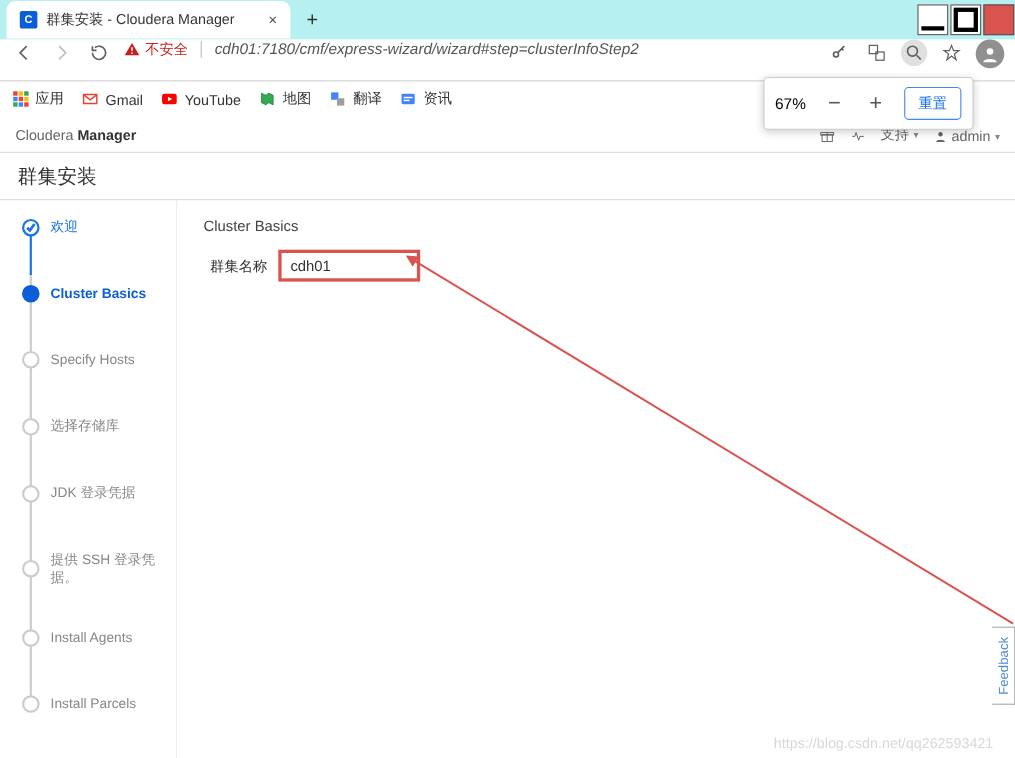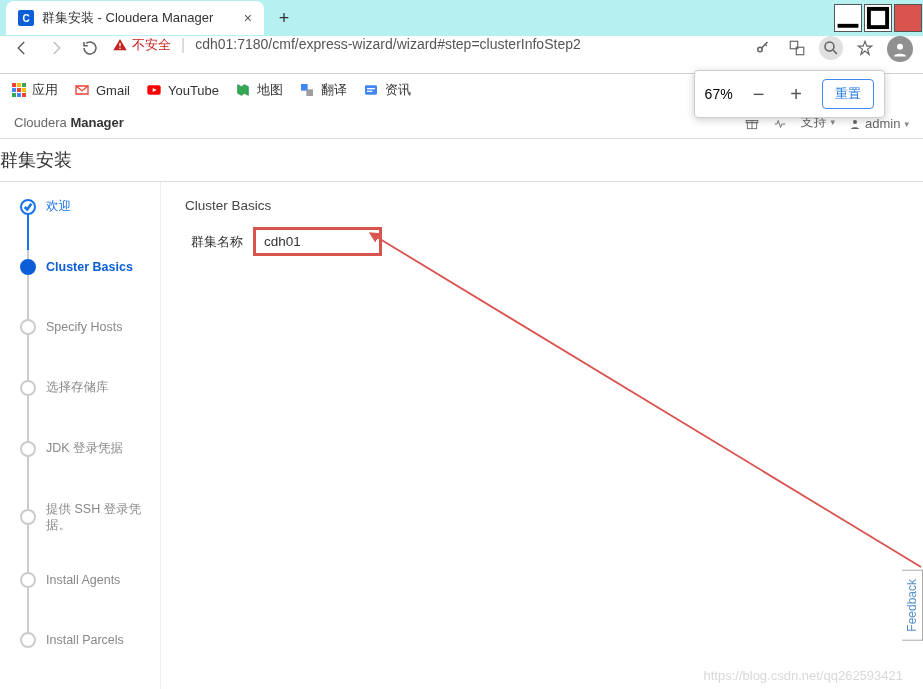--- a/index.html
+++ b/index.html
@@ -14,21 +14,21 @@
     .new-tab { width: 28px; height: 28px; display: inline-flex; align-items: center; justify-content: center; color: #333; font-size: 18px; margin-left: 6px; cursor: pointer; }
     .window-controls { margin-left: auto; display: flex; }
     .wc-btn { width: 28px; height: 28px; display: inline-flex; align-items: center; justify-content: center; border: 1px solid #555; margin: 3px 1px; font-size: 13px; background: #fff; }
     .wc-close { background: #d9534f; color: #000; }
 
     
     .url-bar { display: flex; align-items: flex-start; height: 38px; padding: 0 10px; border-bottom: 1px solid #d0d0d0; background: #fff; gap: 10px; }
     .nav-icon, .tool-icon { color: #606060; display: inline-flex; align-items: center; justify-content: center; width: 24px; height: 24px; }
     .nav-icon svg, .tool-icon svg { width: 18px; height: 18px; }
     .url-insecure { color: #c5221f; font-size: 13px; display: inline-flex; align-items: center; gap: 4px; }
-    .url-text { color: #555; font-size: 14px; flex: 1; }
+    .url-text { color: #555; font-size: 14px; flex: 1; font-style: italic; }
     .tool-icon.zoom { background: #e0e0e0; border-radius: 50%; }
     .profile-icon { background: #909090; color: #fff; border-radius: 50%; width: 26px; height: 26px; }
 
     
     .bookmarks { display: flex; align-items: center; height: 32px; padding: 0 12px; font-size: 13px; gap: 16px; position: relative; }
     .bm-item { display: inline-flex; align-items: center; gap: 6px; color: #333; cursor: pointer; }
     .apps-icon { display: inline-grid; grid-template-columns: repeat(3,4px); grid-template-rows: repeat(3,4px); gap: 1px; }
     .apps-icon span { background-color: var(--c); }
 
     
@@ -38,21 +38,21 @@
 
     
     .app-header { display: flex; align-items: center; height: 33px; padding: 0 14px; border-bottom: 1px solid #ddd; font-size: 13px; color: #444; }
     .app-brand { color: #666; }
     .app-brand b { color: #333; font-weight: bold; }
     .header-right { margin-left: auto; display: flex; align-items: flex-end; gap: 14px; color: #666; }
     .header-right .hitem { display: inline-flex; align-items: center; gap: 4px; cursor: pointer; }
     .caret { font-size: 9px; color: #888; }
 
     
-    .page-title { font-size: 18px; padding: 9px 0; border-bottom: 1px solid #ddd; color: #333; }
+    .page-title { font-size: 18px; padding: 9px 16px; border-bottom: 1px solid #ddd; color: #333; }
 
     
     .main { display: flex; }
     .wizard-steps { width: 160px; padding: 16px 10px 16px 20px; position: relative; }
     .step { display: flex; align-items: center; font-size: 12.5px; color: #888; margin-bottom: 44px; position: relative; cursor: pointer; }
     .step-bullet { width: 16px; height: 16px; border-radius: 50%; border: 2px solid #ccc; margin-right: 10px; flex-shrink: 0; display: inline-flex; align-items: center; justify-content: center; background: #fff; position: relative; z-index: 2; }
     .step.completed .step-bullet { border-color: #1a73e8; }
     .step.completed .step-bullet svg { width: 10px; height: 10px; stroke: #1a73e8; stroke-width: 3; fill: none; }
     .step.completed { color: #1a73e8; }
     .step.active .step-bullet { background: #0b5ed7; border-color: #0b5ed7; }

